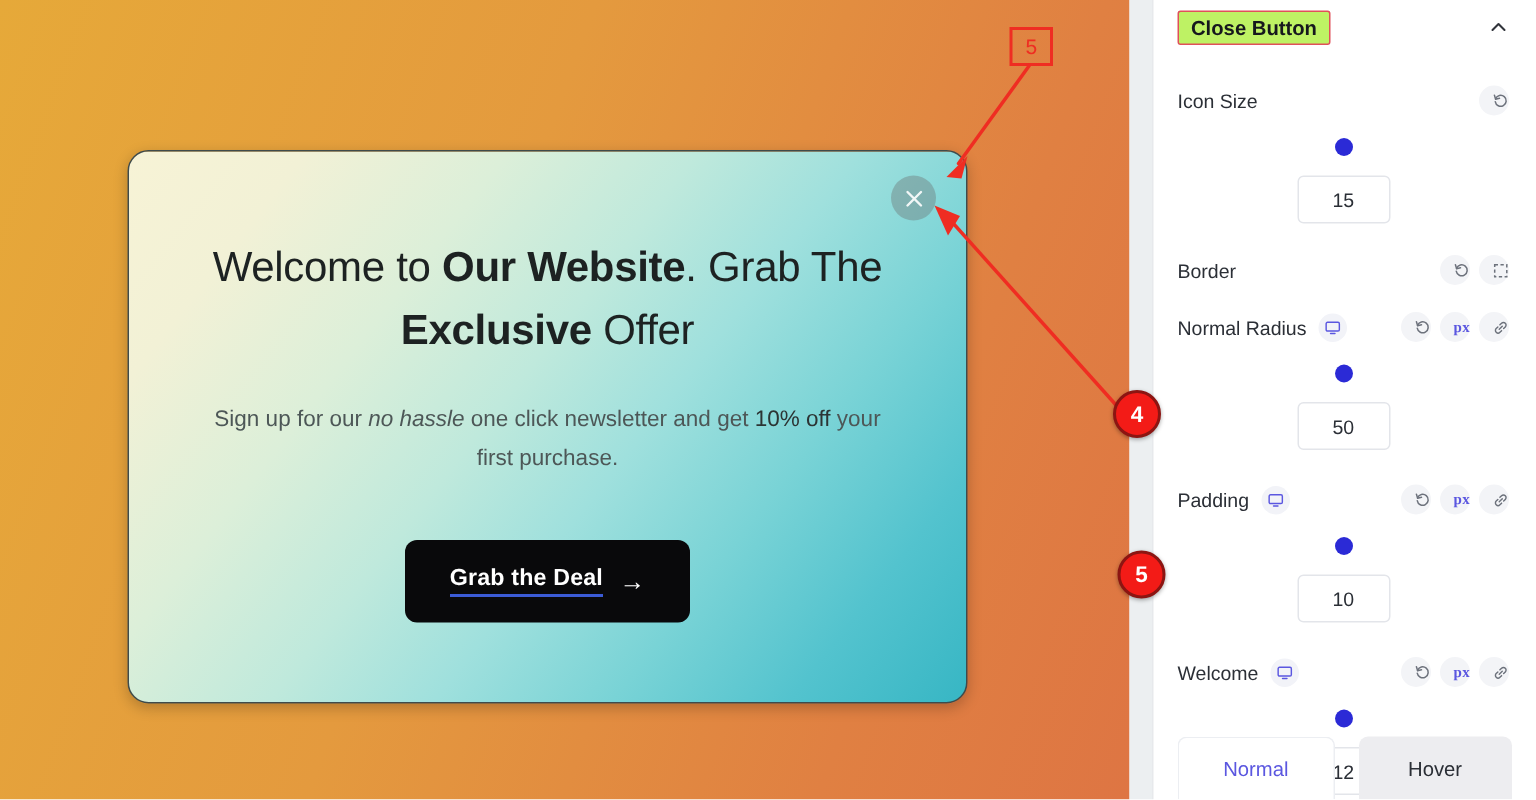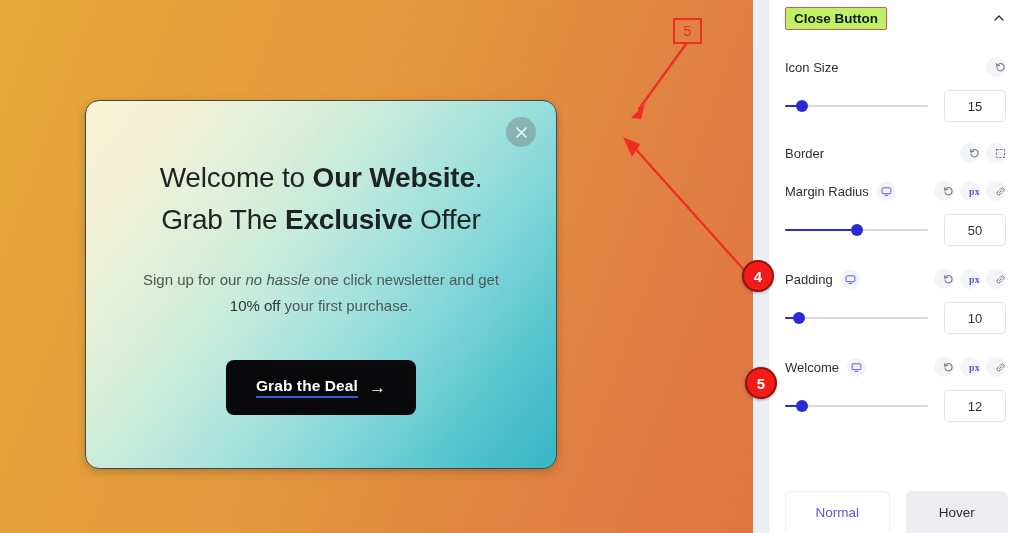--- a/index.html
+++ b/index.html
@@ -13,21 +13,21 @@
 
   
   .preview {
     position: absolute; left: 0; top: 0; width: 753px; height: 533px;
     background: linear-gradient(110deg, #e6a939 0%, #e49a3e 42%, #e08042 78%, #de7543 100%);
     overflow: hidden;
   }
 
   
   .popup {
-    position: absolute; left: 85px; top: 100px; width: 472px; height: 369px;
+    position: absolute; left: 85px; top: 100px; width: 560px; height: 369px;
     border-radius: 14px;
     border: 1px solid #3f4b4b;
     background: linear-gradient(128deg,
        #f7f3d6 0%, #f2f1d6 14%, #dcefd9 30%, #bfe9dc 45%,
        #9fe0dd 58%, #79d3d6 72%, #53c3ce 86%, #37b6c4 100%);
     box-shadow: 0 3px 9px rgba(0,0,0,.22);
     overflow: hidden;
   }
   .popup-close {
     position: absolute; right: 20px; top: 16px;
@@ -113,22 +113,23 @@
     letter-spacing: .2px;
   }
   .dev-ic {
     width: 19px; height: 19px; border-radius: 50%;
     background: #f2f3f8;
     display: flex; align-items: center; justify-content: center;
   }
 
   
   .srow {
-    display: flex; align-items: center; gap: 16px;
+    display: flex; align-items: center; gap: 27px;
     padding: 8px 18px 8px 16px;
+    flex-direction: column;
   }
   .slider { position: relative; flex: 1; height: 16px; }
   .slider .track {
     position: absolute; left: 0; right: 0; top: 7px; height: 2px;
     background: #d8dade; border-radius: 2px;
   }
   .slider .fill {
     position: absolute; left: 0; top: 7px; height: 2px;
     background: #2b2ad6; border-radius: 2px;
   }
@@ -254,21 +255,21 @@
         <div class="icbtn">
           <svg width="11" height="11" viewBox="0 0 12 12">
               <rect x="1.6" y="1.6" width="8.8" height="8.8" stroke="#6d727c" stroke-width="1.1" fill="none" stroke-dasharray="2.4 1.8"></rect>
             </svg>
         </div>
       </div>
     </div>
 
     <div class="row" style="margin-top:8px;">
       <div class="row-label">
-        <span>Margin Radius</span>
+        <span>Normal Radius</span>
         <span class="dev-ic">
           <svg width="11" height="11" viewBox="0 0 12 12">
               <rect x="1.2" y="2" width="9.6" height="6.4" rx="1" stroke="#5b57e0" stroke-width="1.05" fill="none"></rect>
               <path d="M4.4 10.2 H7.6" stroke="#5b57e0" stroke-width="1.05" stroke-linecap="round"></path>
             </svg>
         </span>
       </div>
       <div class="row-icons">
         <div class="icbtn">
           <svg width="11" height="11" viewBox="0 0 12 12">

